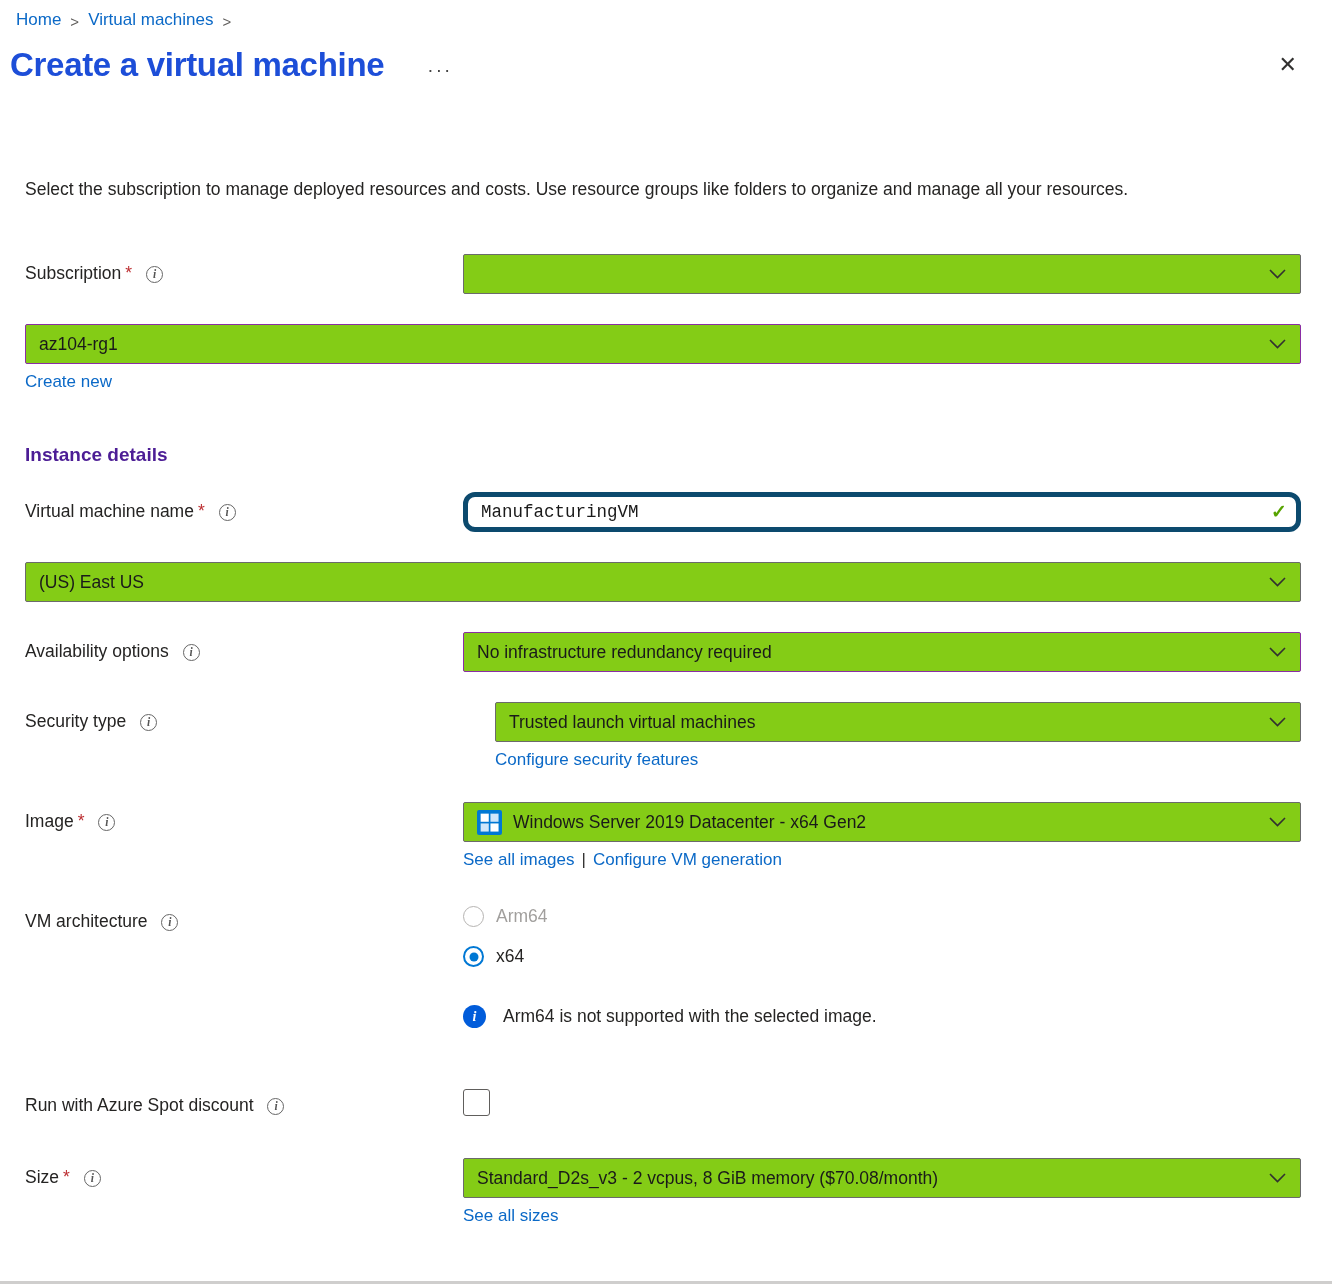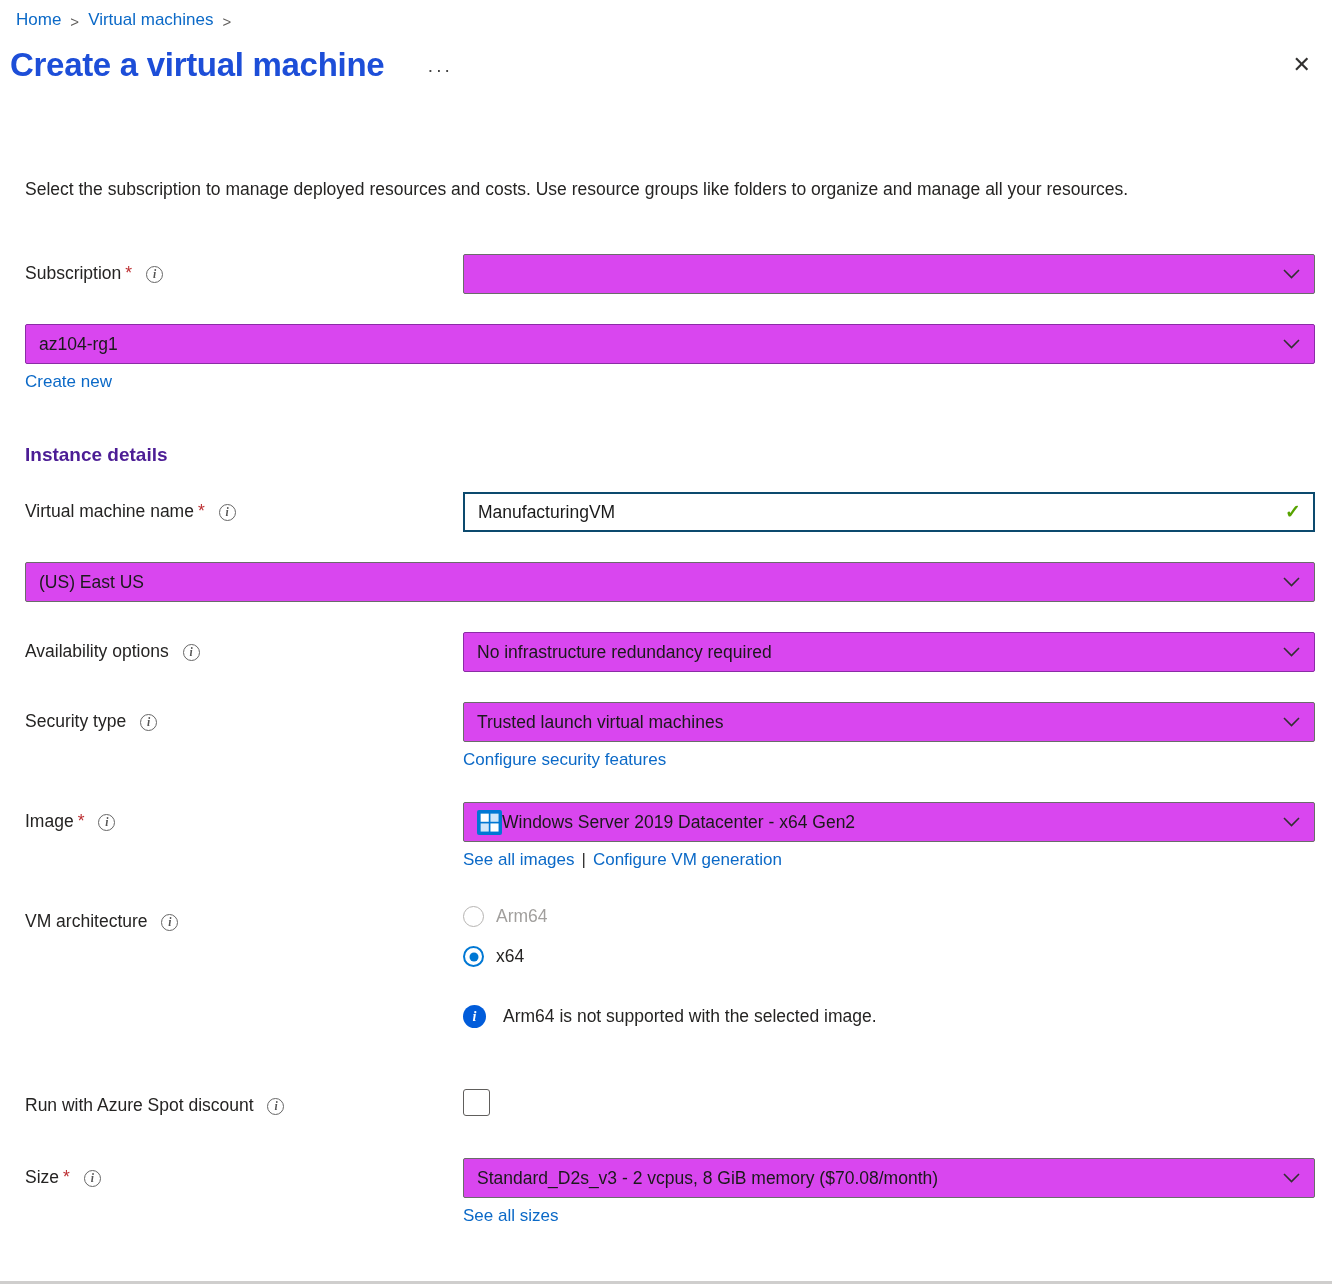--- a/index.html
+++ b/index.html
@@ -4,21 +4,21 @@
 <style>
   * { box-sizing: border-box; margin: 0; padding: 0; }
   html, body { background: #ffffff; }
   body {
     width: 1332px; height: 1284px;
     font-family: "Liberation Sans", sans-serif;
     color: #252423;
     position: relative;
     overflow: hidden;
   }
-  .page { padding: 10px 17px 0 25px; }
+  .page { padding: 10px 31px 0 25px; }
 
   
   .breadcrumb { font-size: 17px; margin-left: -9px; display: flex; align-items: center; gap: 9px; }
   .breadcrumb a { color: #0b69c7; text-decoration: none; cursor: pointer; }
   .breadcrumb .sep { color: #605e5c; font-size: 15px; position: relative; top: 1px; }
 
   
   .title-row { display: flex; align-items: center; margin: 16px 0 0 -15px; }
   .title-row h1 { font-size: 33px; font-weight: 700; color: #1d4ed8; letter-spacing: -0.3px; }
   .more-dots { color: #444; font-size: 19px; letter-spacing: 2px; margin-left: 43px; margin-top: 10px; cursor: pointer; }
@@ -35,32 +35,32 @@
   .req { color: #bc2f32; margin-left: 4px; font-size: 17.5px; }
   .info-i {
     display: inline-block; width: 17px; height: 17px; border: 1px solid #666;
     border-radius: 50%; color: #555; font-size: 11.5px; line-height: 15px;
     text-align: center; margin-left: 9px; vertical-align: 1px; cursor: pointer;
     font-family: "Liberation Serif", serif; font-style: italic; font-weight: 700;
   }
 
   
   .select {
-    height: 40px; background: #d946ef; border: 1px solid #6b6b6b; border-radius: 2px;
+    height: 40px; background: #84cc16; border: 1px solid #6b6b6b; border-radius: 2px;
     display: flex; align-items: center; justify-content: space-between;
     padding: 0 14px 0 13px; font-size: 17.5px; cursor: pointer; color: #1a1a1a;
   }
   .select.modified { border-color: #8a2da5; }
   .select .chev { flex: 0 0 auto; margin-left: 10px; }
-  .select-left { display: flex; align-items: center; min-width: 0; white-space: nowrap; }
+  .select-left { display: flex; align-items: center; gap: 11px; min-width: 0; white-space: nowrap; }
 
   .input-wrap { position: relative; }
   .text-input {
-    width: 100%; height: 40px; border: 2px solid #0c4a6e; border-radius: 0;
-    font-size: 17.5px; font-family: Liberation Sans, sans-serif;
+    width: 100%; height: 40px; border: 5px solid #0c4a6e; border-radius: 12px;
+    font-size: 17.5px; font-family: Liberation Mono, monospace;
     padding: 0 42px 0 13px; color: #1a1a1a; outline: none;
   }
   .valid-check { position: absolute; right: 14px; top: 8px; color: #57a300; font-size: 19px; font-weight: 700; }
 
   .under-link { margin-top: 8px; font-size: 17px; }
   a.link { color: #0b69c7; text-decoration: none; cursor: pointer; }
   .link-sep { color: #323130; margin: 0 7px; }
 
   
   .section-heading { font-size: 19px; font-weight: 700; color: #4c1d95; margin: 52px 0 26px 0; }
@@ -96,21 +96,21 @@
   }
   .info-msg-text { font-size: 17.5px; color: #252423; }
 
   
   .checkbox {
     width: 27px; height: 27px; border: 1.5px solid #605e5c; border-radius: 3px;
     background: #fff; cursor: pointer; margin-top: 3px;
   }
 
   
-  .row-security { margin-bottom: 32px; }
+  .row-security { margin-bottom: 32px; gap: 32px; }
   .row-image { margin-bottom: 32px; }
   .row-arch { margin-bottom: 34px; }
   .row-info { margin-bottom: 58px; }
   .row-spot { margin-bottom: 42px; }
   .row-size { margin-bottom: 0; }
 
   .bottom-strip { position: absolute; left: 0; right: 0; bottom: 0; height: 3px; background: #cfcecd; }
 </style>
 </head>
 <body>

